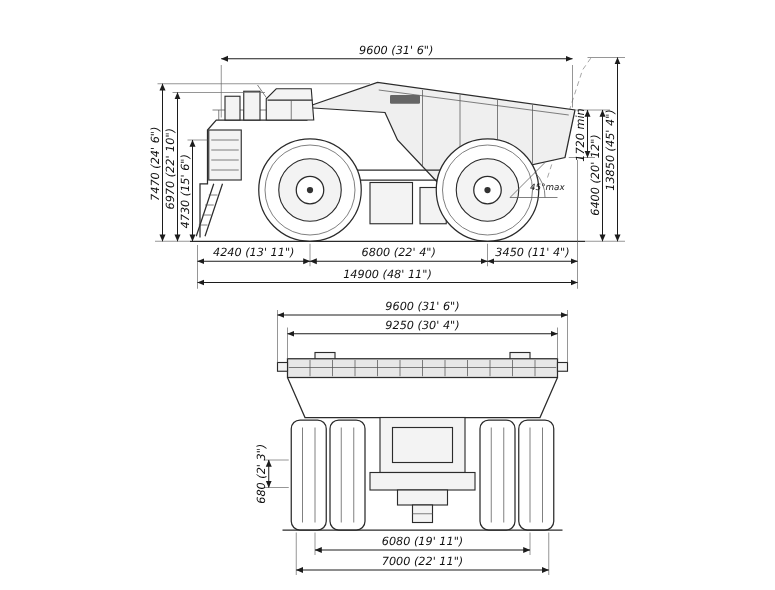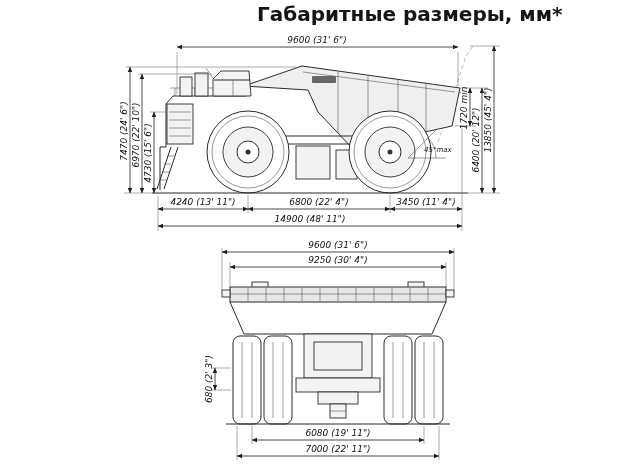--- a/index.html
+++ b/index.html
@@ -234,14 +234,13 @@
 
         <line class="dim" x1="252" y1="440" x2="424" y2="440" marker-start="url(#ar)" marker-end="url(#ar)"></line>
         <text x="338" y="436" text-anchor="middle">6080 (19' 11")</text>
 
         <line class="dim" x1="237" y1="456" x2="439" y2="456" marker-start="url(#ar)" marker-end="url(#ar)"></line>
         <text x="338" y="452" text-anchor="middle">7000 (22' 11")</text>
       </g>
     </g>
   </svg>
 
-  <div class="title">Габаритные размеры, мм*</div>
 </div>
 
 </body></html>

